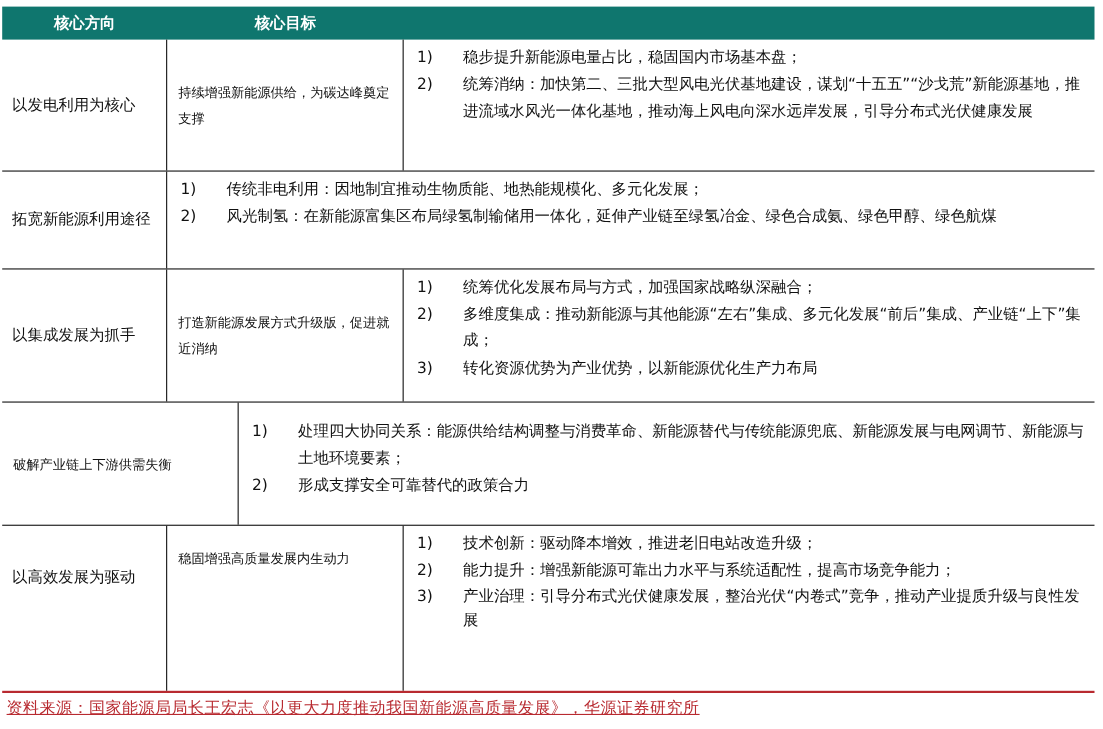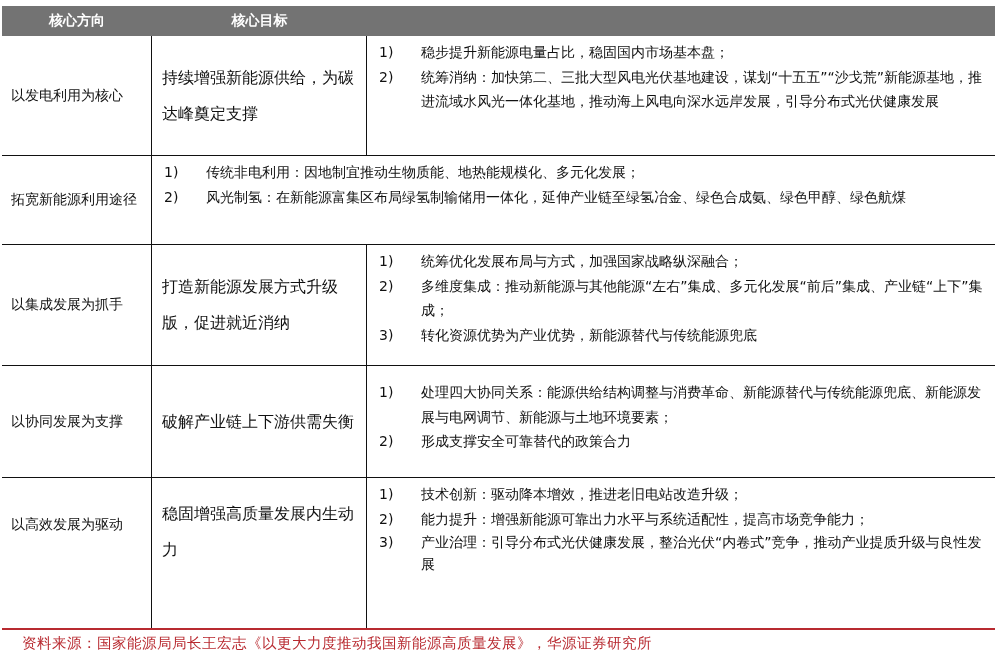--- a/index.html
+++ b/index.html
@@ -1,35 +1,35 @@
 <!DOCTYPE html>
 <html><head>
 <meta charset="utf-8">
 <style>
   html, body { margin:0; padding:0; background:#ffffff; }
   body { width:1003px; height:663px; position:relative; overflow:hidden;
          font-family:"DejaVu Sans","Liberation Sans",sans-serif; color:#111; }
   .table { position:absolute; left:2px; top:6px; width:993px; }
-  .hdr { display:flex; height:30px; background:#737373; color:#fff; font-weight:bold; font-size:14px; }
+  .hdr { display:flex; height:30px; background:#0f766e; color:#fff; font-weight:bold; font-size:14px; }
   .hdr div { display:flex; align-items:center; justify-content:center; }
   .c1 { width:150px; flex:none; }
   .c2 { width:215px; flex:none;font-family:Liberation Serif, serif; }
   .c3 { flex:1; }
   .row { display:flex; border-bottom:1.5px solid #111; box-sizing:border-box; }
   .row:last-child { border-bottom:none; }
   .row > .cell { box-sizing:border-box; }
   .row > .c1 { display:flex; align-items:center; padding-left:9px; font-size:14px; border-right:1.5px solid #111; }
-  .row > .c2 { display:flex; align-items:center; padding:0 10px; font-size:16px; line-height:36px; border-right:1.5px solid #111; }
+  .row > .c2 { display:flex; align-items:center; padding:0 10px; font-size:12px; line-height:24px; border-right:1.5px solid #111; }
   .row > .c3 { padding:4px 8px 4px 0; font-size:14px; }
   .item { display:flex; line-height:24.5px; }
   .num { width:54px; flex:none; padding-left:12px; box-sizing:border-box; }
   .txt { flex:1; }
   .bottom-rule { position:absolute; left:2px; top:628px; width:993px; height:2px; background:#b82a30; }
-  .source { position:absolute; left:22px; top:634px; font-size:14.5px; color:#b82a30;
-            font-family:"DejaVu Serif","Liberation Serif",serif; letter-spacing:0.5px; }
+  .source { position:absolute; left:6px; top:634px; font-size:14.5px; color:#b82a30;
+            font-family:"DejaVu Serif","Liberation Serif",serif; letter-spacing:0.5px;text-decoration:underline; }
 </style>
 </head>
 <body>
 
 <div class="table">
   <div class="hdr">
     <div class="c1">核心方向</div>
     <div class="c2">核心目标</div>
   </div>
 
@@ -69,27 +69,26 @@
       <div class="item">
           <span class="num">1)</span>
           <span class="txt">统筹优化发展布局与方式，加强国家战略纵深融合；</span>
         </div>
       <div class="item">
           <span class="num">2)</span>
           <span class="txt">多维度集成：推动新能源与其他能源“左右”集成、多元化发展“前后”集成、产业链“上下”集成；</span>
         </div>
       <div class="item">
           <span class="num">3)</span>
-          <span class="txt">转化资源优势为产业优势，新能源替代与传统能源兜底</span>
+          <span class="txt">转化资源优势为产业优势，以新能源优化生产力布局</span>
         </div>
     </div>
   </div>
 
   <div class="row" style="height:112px">
-    <div class="cell c1">以协同发展为支撑</div>
     <div class="cell c2">破解产业链上下游供需失衡</div>
     <div class="cell c3" style="padding-top:14px">
       <div class="item">
           <span class="num">1)</span>
           <span class="txt">处理四大协同关系：能源供给结构调整与消费革命、新能源替代与传统能源兜底、新能源发展与电网调节、新能源与土地环境要素；</span>
         </div>
       <div class="item">
           <span class="num">2)</span>
           <span class="txt">形成支撑安全可靠替代的政策合力</span>
         </div>

